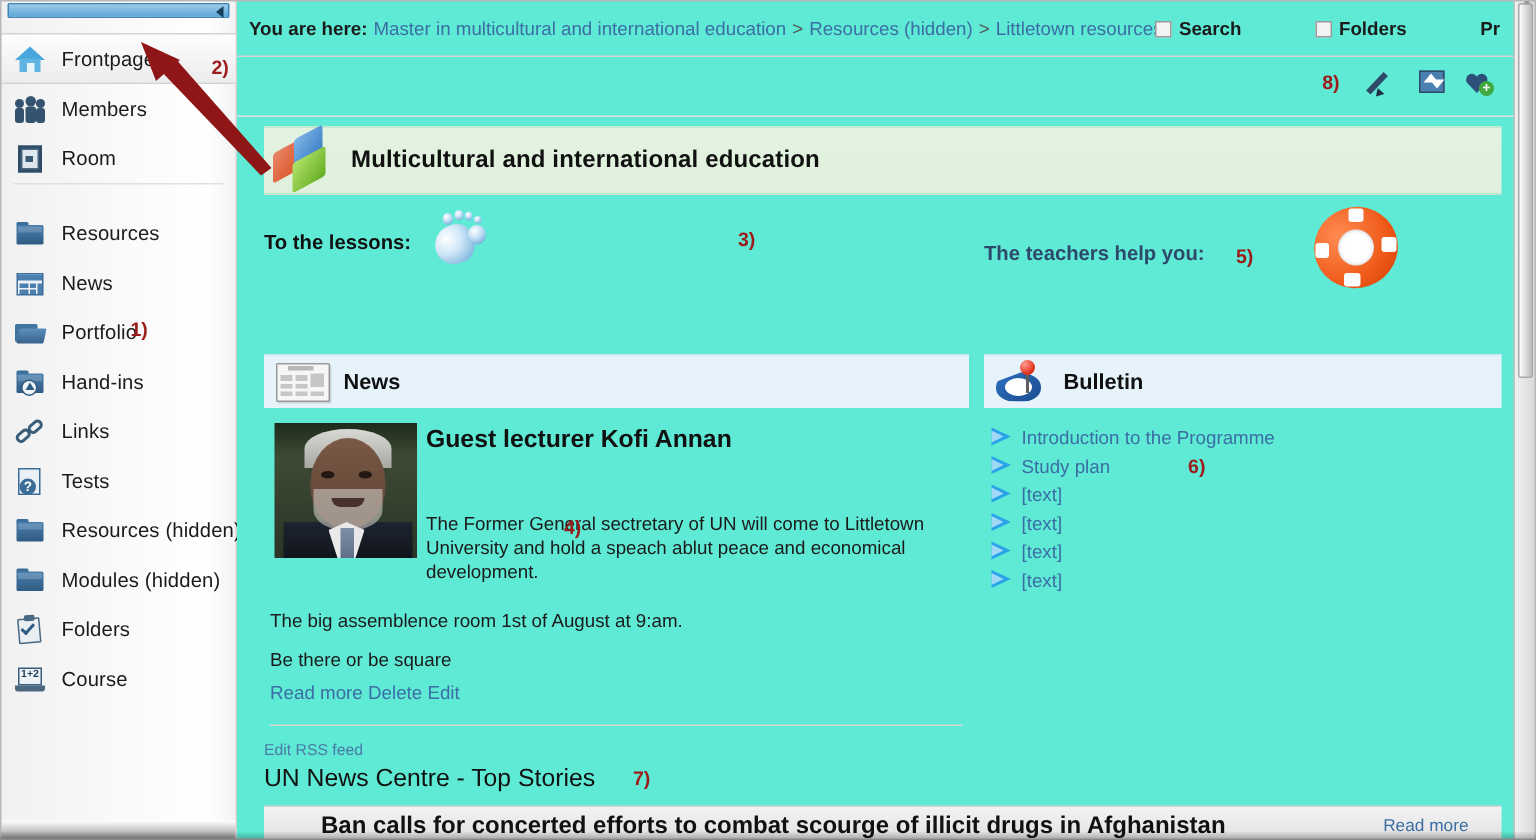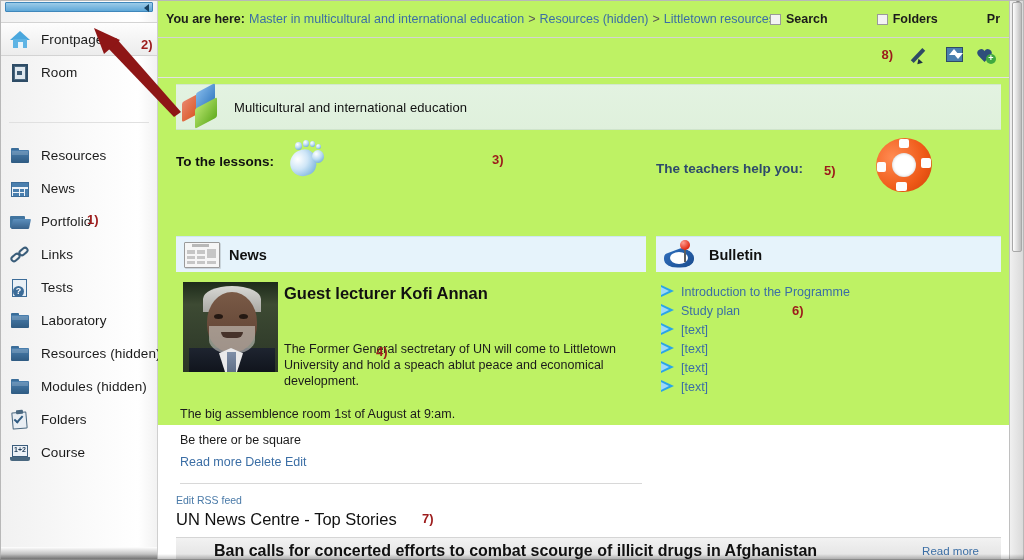--- a/index.html
+++ b/index.html
@@ -199,22 +199,22 @@
   }
   .ic-course .txt {
     position:absolute; left:3px; top:4px; width:16px;
     font-size:7px; text-align:center; color:#1e3b57; font-weight:bold;
     font-family:"Liberation Sans", sans-serif;
   }
 
   
   #main {
     position: absolute; left: 158px; top: 0;
-    width: 860px; height: 425px;
-    background: #bef264;
+    width: 860px; height: 560px;
+    background: #5eead4;
   }
 
   #breadcrumb-bar {
     position: relative;
     height: 38px;
     border-bottom: 1px solid #d4d4d4;
     display: flex; align-items: center;
     padding-left: 8px;
     font-size: 12.5px;
   }
@@ -290,21 +290,21 @@
 
   
   #course-banner {
     position:absolute; left:18px; top:84px;
     width: 825px; height: 46px;
     background: linear-gradient(to bottom, #e3f3e1, #dff0dc);
     border-top:1px solid #d2e8ce; border-bottom:1px solid #cfe4cb;
     display:flex; align-items:center; padding-left:6px;
   }
   #banner-title {
-    font-size:13px; font-weight:normal; color:#111; margin-left:10px;
+    font-size:16px; font-weight:bold; color:#111; margin-left:10px;
     letter-spacing:.1px;
   }
   .ic-puzzle { width:42px; height:40px; position:relative; }
   .ic-puzzle .pc { position:absolute; border-radius:2px; }
   .ic-puzzle .p-or {
     left:0; top:10px; width:20px; height:20px;
     background:linear-gradient(135deg,#e8856a,#d9531f);
     transform: skewY(-28deg);
   }
   .ic-puzzle .p-bl {
@@ -542,20 +542,31 @@
 
       <div class="nav-item selected" style="height:34px;">
         <span class="ic ic-home">
           <span class="roof"></span>
             <span class="body"></span>
             <span class="door"></span>
         </span>
         <span class="nav-label">Frontpage</span>
       </div>
 
+      <div class="nav-item">
+        <span class="ic ic-people">
+          <span class="p h" style="left:1px;  top:4px;  width:6px; height:6px;"></span>
+          <span class="p" style="left:1px;  top:10px; width:6px; height:10px; border-radius:2px;"></span>
+          <span class="p h" style="left:8px;  top:2px;  width:7px; height:7px;"></span>
+          <span class="p" style="left:8px;  top:9px;  width:7px; height:11px; border-radius:2px;"></span>
+          <span class="p h" style="left:15px; top:4px;  width:6px; height:6px;"></span>
+          <span class="p" style="left:15px; top:10px; width:6px; height:10px; border-radius:2px;"></span>
+        </span>
+        <span class="nav-label">Members</span>
+      </div>
 
       <div class="nav-item">
         <span class="ic ic-room">
           <span class="frame"></span>
             <span class="inner"></span>
             <span class="knob"></span>
         </span>
         <span class="nav-label">Room</span>
       </div>
     </div>
@@ -587,44 +598,46 @@
 
       <div class="nav-item">
         <span class="ic ic-port">
             <span class="back"></span>
             <span class="front"></span>
           </span>
         <span class="nav-label">Portfolio</span>
         <span class="anno" style="left:87px; top:7px;">1)</span>
       </div>
 
+      <div class="nav-item">
+        <span class="ic ic-hand ic-folder">
+          <span class="tab"></span>
+            <span class="bd"></span>
+            <span class="circ"></span>
+            <span class="up"></span>
+        </span>
+        <span class="nav-label">Hand-ins</span>
+      </div>
 
       <div class="nav-item">
         <span class="ic ic-link">
             <span class="l1"></span>
             <span class="l2"></span>
           </span>
         <span class="nav-label">Links</span>
       </div>
 
       <div class="nav-item">
         <span class="ic ic-test">
             <span class="doc"></span>
             <span class="q">?</span>
           </span>
         <span class="nav-label">Tests</span>
       </div>
 
-      <div class="nav-item">
-        <span class="ic ic-folder">
-            <span class="tab"></span>
-            <span class="bd"></span>
-          </span>
-        <span class="nav-label">Laboratory</span>
-      </div>
 
       <div class="nav-item">
         <span class="ic ic-folder">
             <span class="tab"></span>
             <span class="bd"></span>
           </span>
         <span class="nav-label">Resources (hidden)</span>
       </div>
 
       <div class="nav-item">

